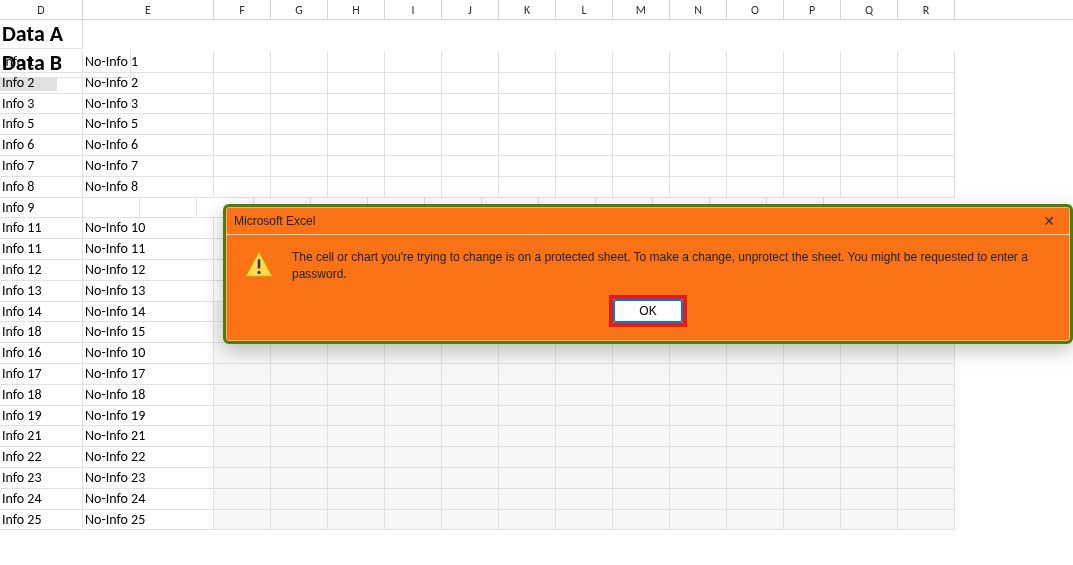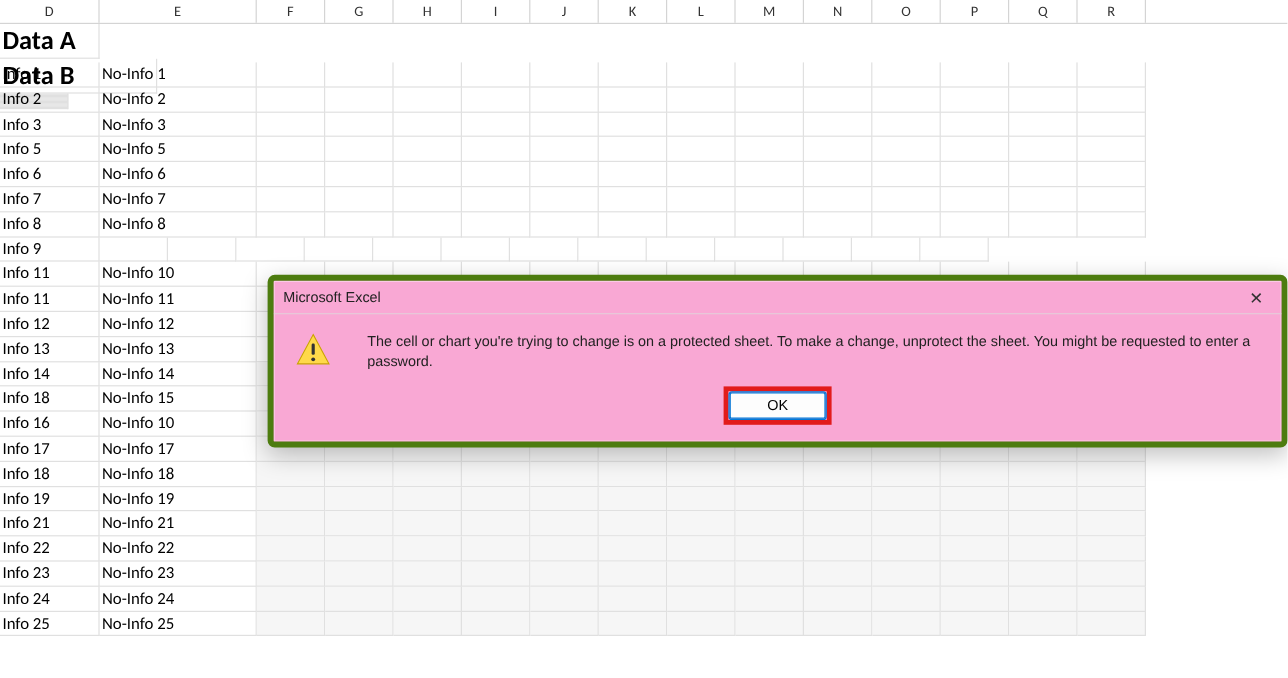--- a/index.html
+++ b/index.html
@@ -50,24 +50,24 @@
     .row.first { height: 32px; flex-direction: column; }
     .shaded { background: #f6f6f6; }
     
     .w-d { width: 83px; }
     .w-e { width: 131px; }
     .w-narrow { width: 57px; }
 
     
     .dialog {
       position: absolute;
-      left: 223px; top: 229px;
+      left: 223px; top: 204px;
       width: 850px;
-      background: #f9a8d4;
-      border: 5px solid #4d7c0f;
+      background: #f97316;
+      border: 3px solid #4d7c0f;
       border-radius: 6px;
       box-shadow: 0 6px 20px rgba(0,0,0,0.25), 0 0 0 1px rgba(255,255,255,0.4) inset;
       font-family: "Segoe UI", Arial, sans-serif;
       font-size: 12px;
       color: #222;
     }
     .dialog-title {
       height: 28px;
       display: flex; align-items: center;
       padding: 0 8px;
@@ -81,41 +81,41 @@
       display: flex; align-items: center; justify-content: center;
       font-size: 14px;
       color: #333;
       border-radius: 0 6px 0 0;
     }
     .dialog-body {
       display: flex; flex-direction: column;
       padding: 14px 18px 14px 18px;
     }
     .dialog-msg-row {
-      display: flex; align-items: center; gap: 30px;
+      display: flex; align-items: center; gap: 18px;
     }
     .warn-icon {
       flex: 0 0 auto;
     }
     .dialog-text {
       font-size: 12px;
       color: #222;
       line-height: 1.4;
     }
     .dialog-buttons {
       display: flex; justify-content: center;
       margin-top: 12px;
     }
     .ok-highlight {
       border: 4px solid #e21b1b;
       padding: 1px;
       display: inline-block;
     }
     .ok-button {
-      width: 80px; height: 22px;
+      width: 68px; height: 22px;
       background: #fdfdfd;
       border: 1px solid #0078d7;
       outline: 1px solid #0078d7;
       border-radius: 2px;
       font-size: 12px;
       font-family: "Segoe UI", Arial, sans-serif;
       cursor: pointer;
       display: flex; align-items: center; justify-content: center;
     }
   </style>

